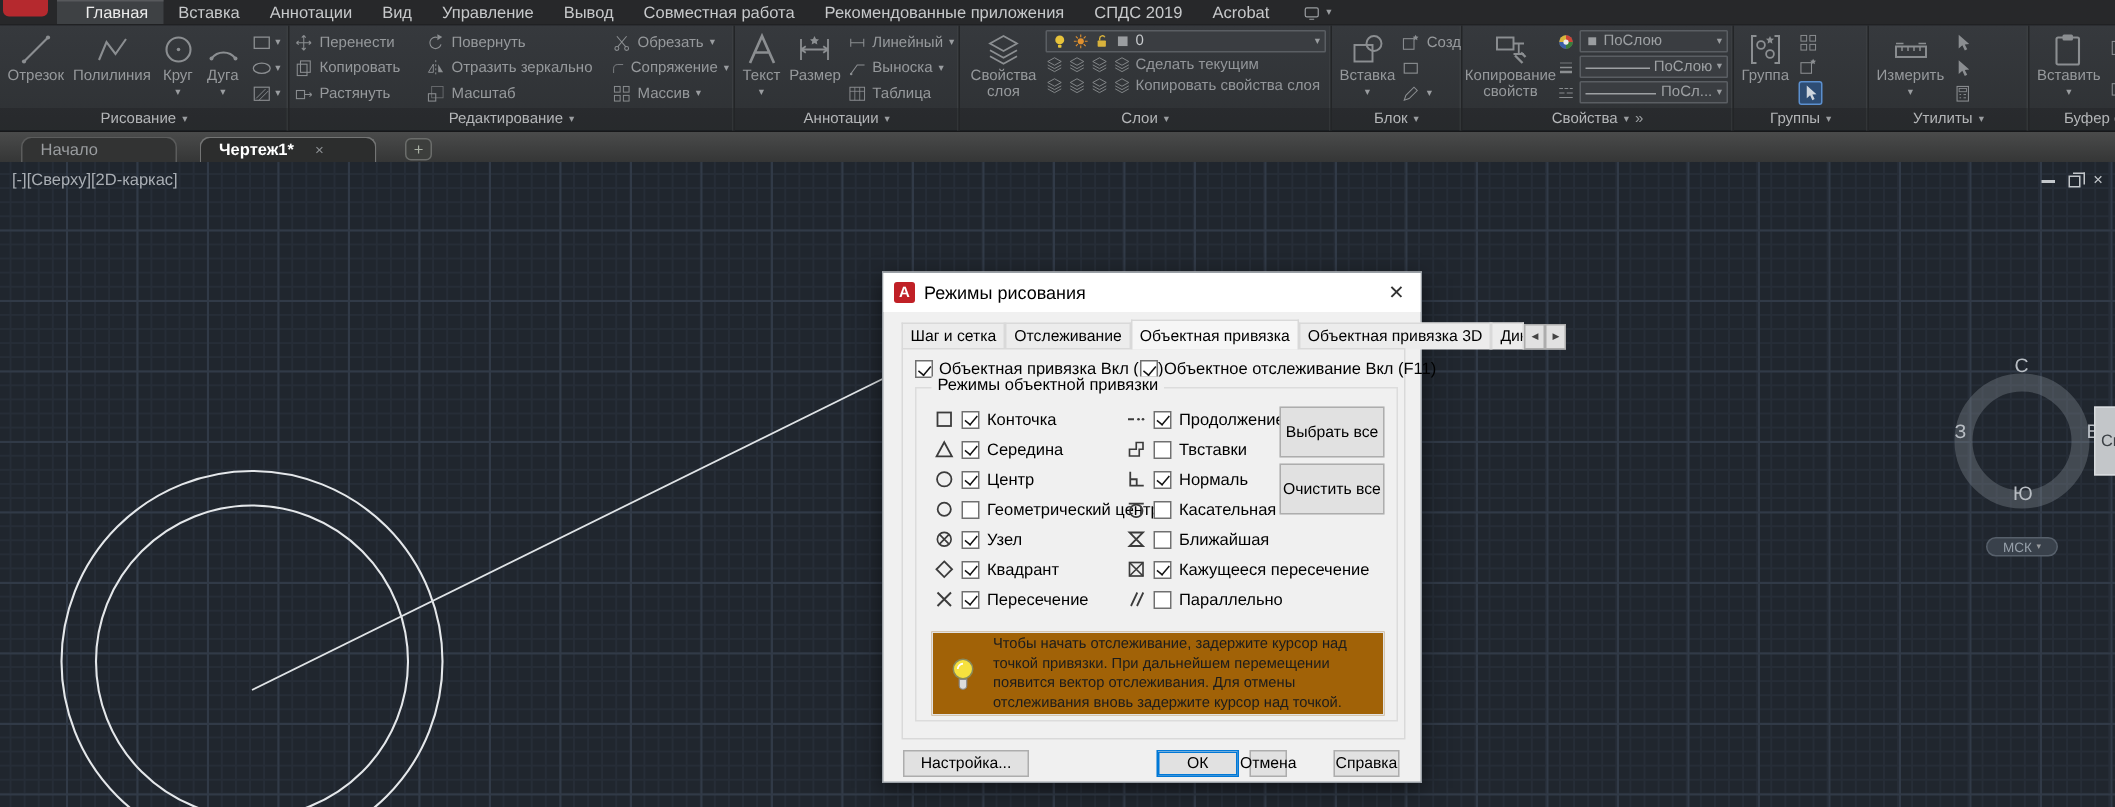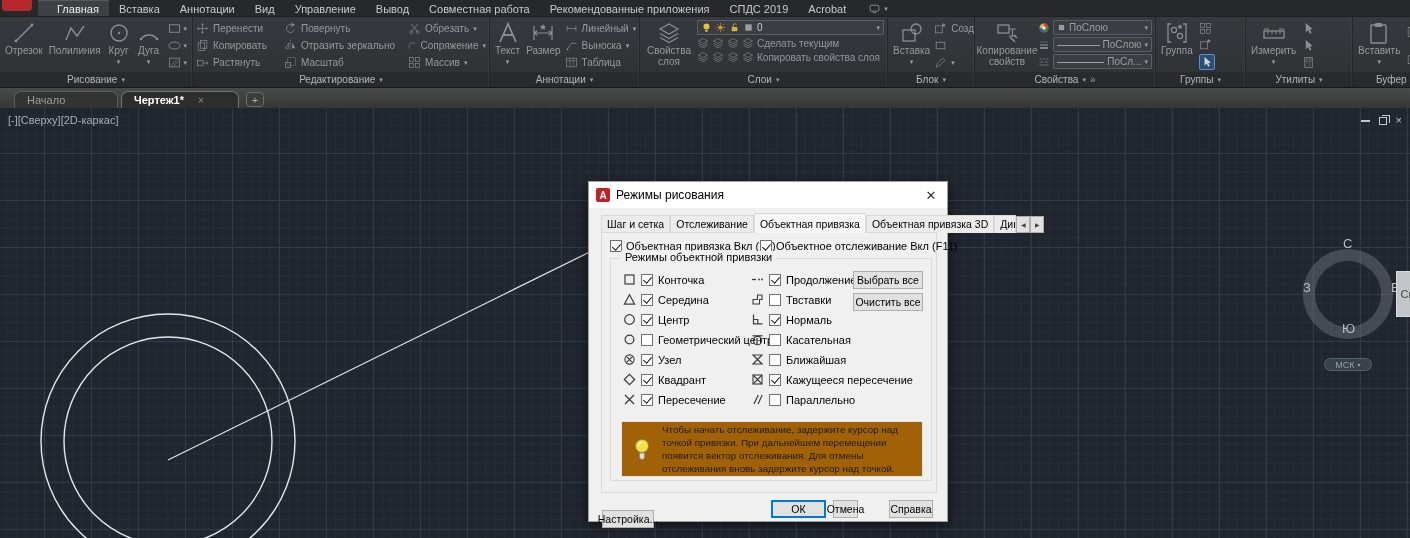--- a/index.html
+++ b/index.html
@@ -25,21 +25,21 @@
   .srow{display:flex;align-items:center;gap:4px;font-size:10px;color:#96999c;white-space:nowrap;height:17px;}
   .ecols{display:flex;gap:6px;}
   .ecol{display:flex;flex-direction:column;justify-content:space-between;padding:1px 0;}
   .combo{display:flex;align-items:center;gap:3px;background:#3a3d41;border:1px solid #5a5e63;border-radius:1px;color:#9da0a3;font-size:10px;padding:0 3px;height:15px;}
   .combo .fill{flex:1;}
   .lstack{display:flex;flex-direction:column;gap:2px;flex:1;padding:1px 0;}
   .lrow{display:flex;align-items:center;gap:3px;font-size:10px;color:#93969a;white-space:nowrap;}
   .bluebox{background:#2e4d74;border:1px solid #5b8fce;border-radius:2px;padding:1px;}
   .ovf{color:#9a9da0;font-size:10px;}
   
-  .filebar{position:absolute;left:0;top:88px;width:1410px;height:20px;background:linear-gradient(#4a4b4b,#353636);display:flex;align-items:flex-end;padding-left:14px;gap:3px;}
+  .filebar{position:absolute;left:0;top:88px;width:1410px;height:20px;background:linear-gradient(#4a4b4b,#353636);display:flex;align-items:flex-end;padding-left:14px;gap:15px;}
   .ftab{height:17px;border:1px solid #5b5c5c;border-bottom:none;border-radius:7px 7px 0 0;display:flex;align-items:center;gap:14px;padding:0 12px;font-size:11px;}
   .ftab.start{background:#323333;color:#9a9da0;width:104px;}
   .ftab.active{background:#2c2d2d;color:#fff;font-weight:bold;border-color:#737474;width:118px;}
   .ftab .x{color:#8d9093;font-weight:normal;font-size:10px;}
   .fplus{width:18px;height:15px;margin-left:4px;margin-bottom:1px;border:1px solid #6b6d6b;border-radius:4px;background:#3c3e3c;color:#a9b0a4;font-size:11px;display:flex;align-items:center;justify-content:center;}
   
   .canvas{position:absolute;left:0;top:108px;width:1410px;height:430px;background-color:#20262e;
     background-image:linear-gradient(#313a47 1px,transparent 1px),linear-gradient(90deg,#313a47 1px,transparent 1px),linear-gradient(#262d37 1px,transparent 1px),linear-gradient(90deg,#262d37 1px,transparent 1px);
     background-size:47px 47px,47px 47px,9.4px 9.4px,9.4px 9.4px;background-position:-3px -2px;}
   .vplabel{position:absolute;left:8px;top:6px;font-size:11px;color:#a9aeb4;}
@@ -67,26 +67,26 @@
   .cbrow{display:flex;align-items:center;gap:4px;position:absolute;white-space:nowrap;}
   .cb{width:12px;height:12px;background:#fff;border:1px solid #707070;position:relative;flex:none;}
   .cb.on::after{content:"";position:absolute;left:3px;top:0.5px;width:3.5px;height:7px;border:solid #111;border-width:0 1.6px 1.6px 0;transform:rotate(40deg);}
   .gbox{position:absolute;left:8px;top:25px;width:322px;height:223px;border:1px solid #dcdcdc;}
   .glegend{position:absolute;left:10px;top:-8px;background:#f0f0f0;padding:0 4px;font-size:11px;white-space:nowrap;}
   .scol{position:absolute;display:flex;flex-direction:column;gap:7px;}
   .srow2{display:flex;align-items:center;gap:5px;height:13px;white-space:nowrap;}
   svg.mk{flex:none;}
   .sidebtns{position:absolute;right:8px;top:12px;display:flex;flex-direction:column;gap:4px;}
   .btn{background:#e1e1e1;border:1px solid #adadad;font-size:10.5px;color:#000;display:flex;align-items:center;justify-content:center;font-family:inherit;}
-  .sidebtns .btn{width:70px;height:18px;}
+  .sidebtns .btn{width:70px;height:34px;}
   .hintbox{position:absolute;left:10px;top:162px;width:302px;height:56px;border:1px solid #e2e2e2;background:#a16207;display:flex;align-items:center;}
   .hintbox .txt{font-size:9.8px;line-height:1.34;color:#1c1c1c;padding-right:4px;}
   .bulb{flex:none;width:40px;display:flex;justify-content:center;}
   .dlg-foot .btn{position:absolute;height:18px;}
-  .b-opt{left:13px;top:328px;width:52px;}
+  .b-opt{left:13px;top:318px;width:84px;}
   .b-ok{left:182px;top:318px;width:55px;border:1px solid #0078d7;box-shadow:0 0 0 1px #0078d7 inset;}
   .b-cancel{left:244px;top:318px;width:25px;}
   .b-help{left:300px;top:318px;width:44px;}
 </style>
 </head>
 <body>
 
 <svg width="0" height="0" style="position:absolute">
   <defs>
     <g id="st" fill="none" stroke="#8b8e91" stroke-width="1.4"></g>

